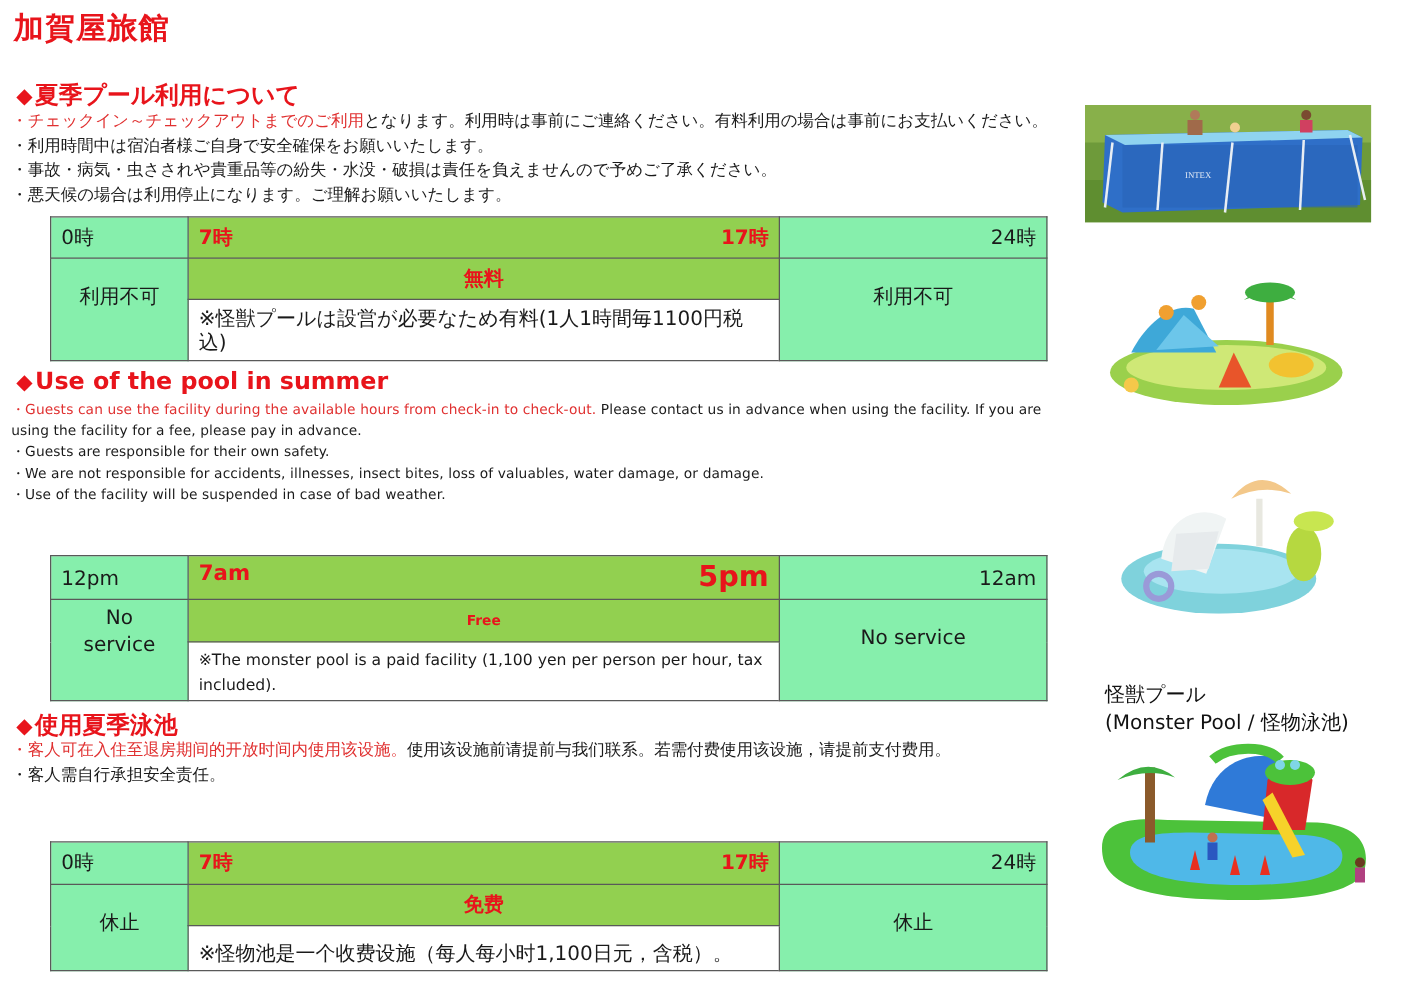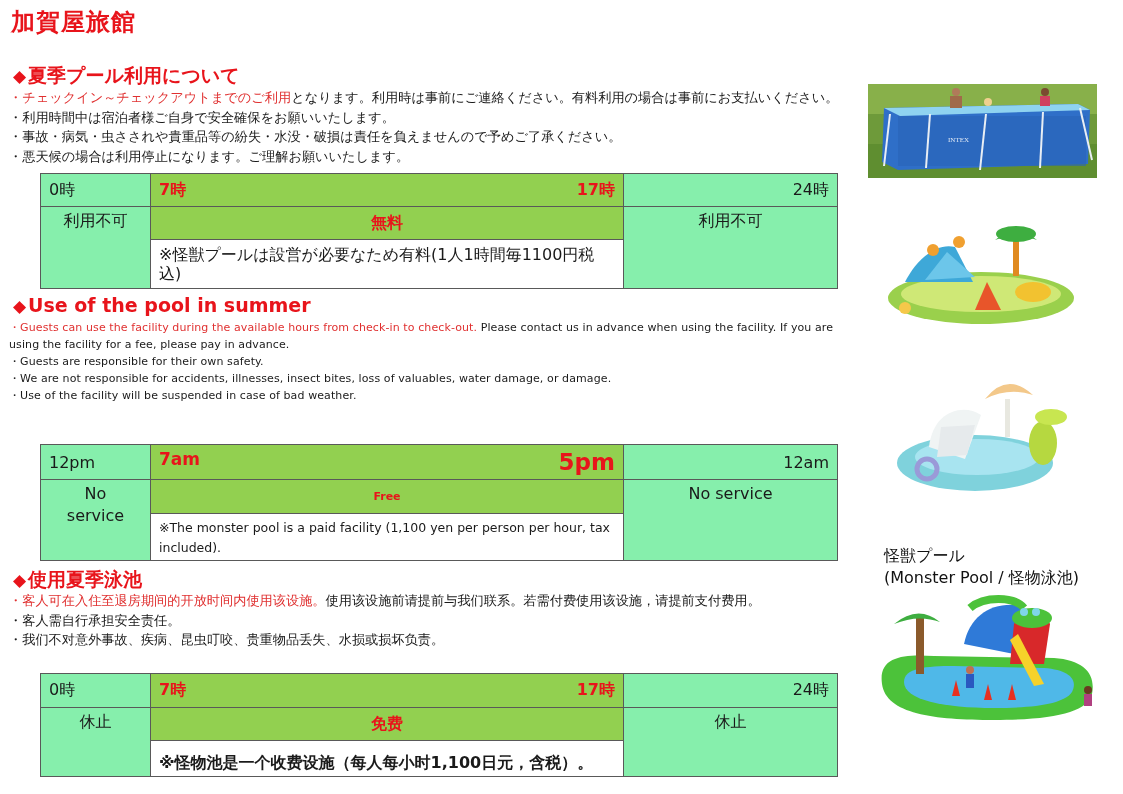--- a/index.html
+++ b/index.html
@@ -16,21 +16,21 @@
   .red { color:#e03030; }
   table.sched { position:absolute; left:40px; width:797px; border-collapse:collapse; table-layout:fixed; }
   table.sched td { border:1.5px solid #595959; padding:0 8px; font-size:16px; vertical-align:middle; }
   td.gray { background:#86efac; }
   td.green { background:#92d050; }
   td.white { background:#ffffff; font-size:13.5px; vertical-align:top; padding-top:4px; line-height:19px; }
   .ttl { text-align:left; }
   .ttr { text-align:right; }
   .ctr { text-align:center; }
   .hr-red { color:#e8141b; font-weight:bold; }
-  td.gray.unavail { vertical-align:top; padding-top:4px; text-align:center; }
+  td.gray.unavail { vertical-align:top; padding-top:20px; text-align:center; }
   .split { display:flex; justify-content:space-between; }
   .img { position:absolute; }
   .caption { left:884px; top:545px; font-size:16px; line-height:22px; color:#111; white-space:nowrap; }
 </style>
 </head>
 <body>
 
 <div class="abs title">加賀屋旅館</div>
 
 <div class="abs heading" style="left:13px;top:63px;">
@@ -106,21 +106,20 @@
   </tr>
 </tbody>
   </table>
 
 <div class="abs heading" style="left:13px;top:567px;">
   <span class="diamond">◆</span><span>使用夏季泳池</span>
 </div>
 <div class="abs lines" style="top:591px;width:820px;">
   <div><span class="red">・客人可在入住至退房期间的开放时间内使用该设施。</span><span>使用该设施前请提前与我们联系。若需付费使用该设施，请提前支付费用。</span></div>
   <div class="l">・客人需自行承担安全责任。</div>
-  <div class="l">・我们不对意外事故、疾病、昆虫叮咬、贵重物品丢失、水损或损坏负责。</div>
 </div>
 <table class="sched" style="top:673px;">
   <colgroup>
       <col style="width:110px">
       <col style="width:473px">
       <col style="width:214px">
     </colgroup>
   <tbody>
       <tr style="height:34px;">
     <td class="gray ttl">0時</td>
@@ -130,21 +129,21 @@
             <span class="hr-red">17時</span>
           </div>
         </td>
     <td class="gray ttr">24時</td>
   </tr>
   <tr style="height:33px;">
     <td class="gray unavail" rowspan="2">休止</td>
     <td class="green ctr hr-red">免费</td>
     <td class="gray unavail" rowspan="2">休止</td>
   </tr>
-  <tr style="height:36px;font-weight:bold;">
+  <tr style="height:36px;">
     <td class="white" style="padding-top:7px;">※怪物池是一个收费设施（每人每小时1,100日元，含税）。</td>
   </tr>
 </tbody>
   </table>
 
 <svg class="img" style="left:868px;top:84px;" width="229" height="94" viewBox="0 0 229 94">
   <rect x="0" y="0" width="229" height="94" fill="#6e9a3a"></rect>
   <rect x="0" y="0" width="229" height="30" fill="#88b04a"></rect>
   <rect x="0" y="60" width="229" height="34" fill="#5f8e30"></rect>
   <polygon points="16,24 210,20 222,26 220,80 30,86 14,78" fill="#2f6fc8"></polygon>

